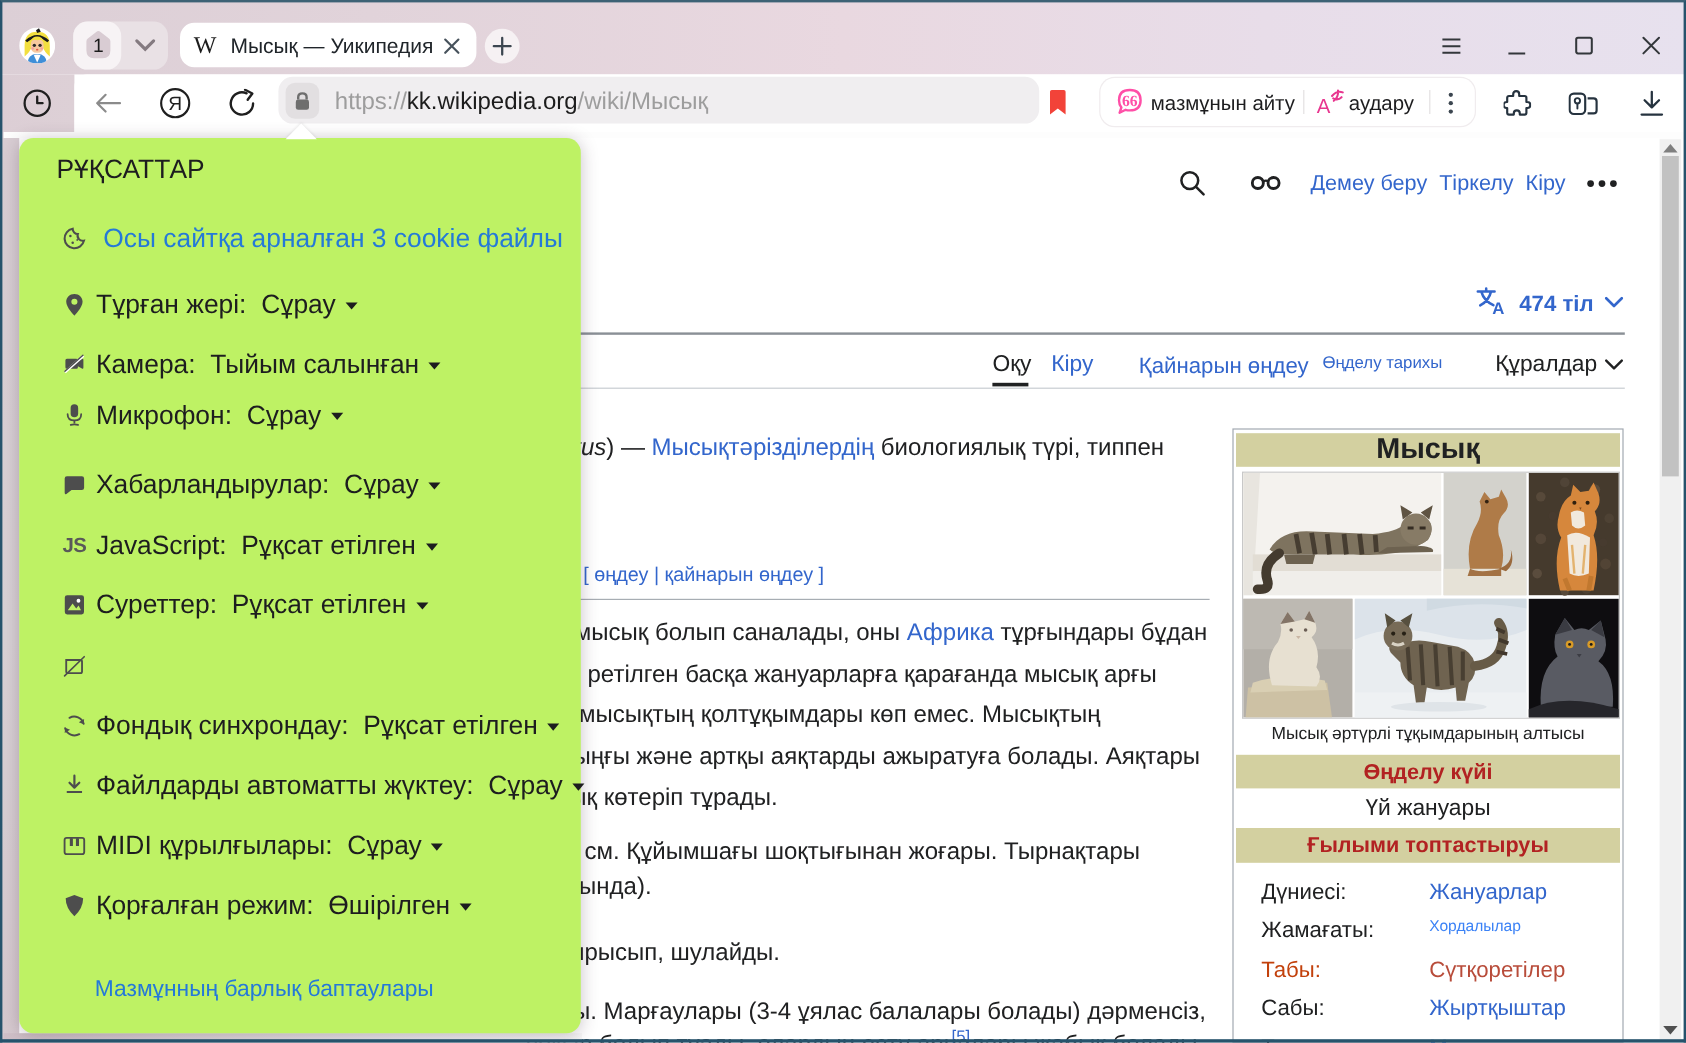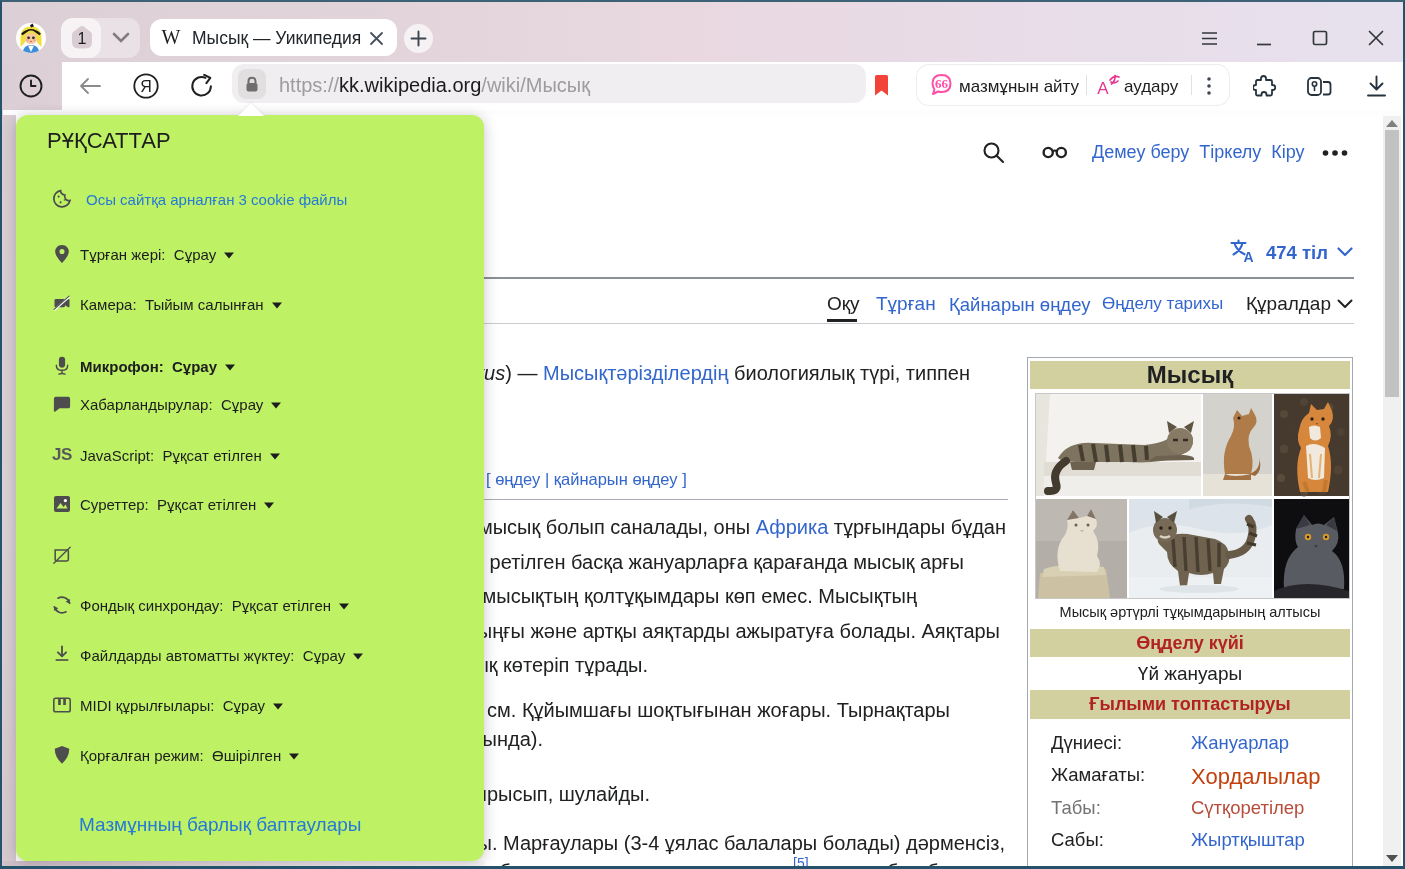--- a/index.html
+++ b/index.html
@@ -25,21 +25,21 @@
   #sb-thumb { position:absolute; left:2px; top:14px; width:14px; height:267px; background:#c2c2c2; }
   .sb-arr { position:absolute; left:3px; width:0; height:0; border-left:6px solid transparent; border-right:6px solid transparent; }
   
   #panel { position:absolute; left:16px; top:115px; width:468px; height:746px; background:#bef264; border-radius:12px;
     box-shadow:0 2px 14px rgba(60,40,60,0.28); z-index:10; }
   #panel-arrow { position:absolute; left:238px; top:103px; width:0; height:0; z-index:11;
     border-left:13px solid transparent; border-right:13px solid transparent; border-bottom:13px solid #fff;
     filter:drop-shadow(0 -1px 1px rgba(0,0,0,0.08)); }
   .prow { position:absolute; left:0; width:468px; height:30px; }
   .picon { position:absolute; left:36px; top:50%; transform:translateY(-50%); width:20px; height:20px; display:flex; align-items:center; justify-content:center; }
-  .ptext { position:absolute; left:64px; top:50%; transform:translateY(-50%); font-size:15px; color:#1d1d1f; white-space:nowrap; }
+  .ptext { position:absolute; left:64px; top:50%; transform:translateY(-50%); font-size:22px; color:#1d1d1f; white-space:nowrap; }
   .pcar { display:inline-block; width:0; height:0; border-left:5.5px solid transparent; border-right:5.5px solid transparent; border-top:6.5px solid #1d1d1f; margin-left:8px; vertical-align:middle; }
   .plink { color:#2579d8; }
   .bl { font-size:20px; color:#202122; white-space:nowrap; }
   .lk { color:#3366cc; }
 </style>
 </head>
 <body>
 
 <div id="titlebar"></div>
 <div id="leftcol"></div>
@@ -69,23 +69,23 @@
 </svg>
 
 <div class="abs" style="left:1266px;top:242px;font-size:18.5px;color:#36c;font-weight:bold;">474 тіл</div>
 <svg class="abs" style="left:1337px;top:247px;" width="16" height="10" viewBox="0 0 16 10">
   <path d="M1.5 1.5 L8 8 L14.5 1.5" stroke="#36c" stroke-width="2.2" fill="none" stroke-linecap="round" stroke-linejoin="round"></path>
 </svg>
 <div class="abs" style="left:300px;top:277px;width:1054px;height:2px;background:#8a9096;"></div>
 
 <div class="abs" style="left:827px;top:293px;font-size:19px;color:#202122;">Оқу</div>
 <div class="abs" style="left:827px;top:319px;width:30px;height:3px;background:#202122;"></div>
-<div class="abs" style="left:876px;top:293px;font-size:19px;color:#3366cc;">Тұрған</div>
+<div class="abs" style="left:876px;top:293px;font-size:19px;color:#3366cc;">Кіру</div>
 <div class="abs" style="left:949px;top:294px;font-size:18.5px;color:#3366cc;">Қайнарын өңдеу</div>
-<div class="abs" style="left:1102px;top:294px;font-size:17px;color:#3366cc;">Өңделу тарихы</div>
+<div class="abs" style="left:1102px;top:294px;font-size:14px;color:#3366cc;">Өңделу тарихы</div>
 <div class="abs" style="left:1246px;top:293px;font-size:19px;color:#202122;">Құралдар</div>
 <svg class="abs" style="left:1337px;top:299px;" width="16" height="10" viewBox="0 0 16 10">
   <path d="M1.5 1.5 L8 8 L14.5 1.5" stroke="#202122" stroke-width="2" fill="none" stroke-linecap="round" stroke-linejoin="round"></path>
 </svg>
 <div class="abs" style="left:300px;top:323px;width:1054px;height:1px;background:#c8ccd1;"></div>
 
 <div class="abs bl" style="right:435px;top:362px;"><i>tus</i>) — <span class="lk">Мысықтәрізділердің</span> биологиялық түрі, типпен</div>
 <div class="abs" style="left:486px;top:470px;font-size:16.5px;color:#3366cc;white-space:nowrap;">[ өңдеу | қайнарын өңдеу ]</div>
 <div class="abs" style="left:300px;top:499px;width:708px;height:1px;background:#a7adb3;"></div>
 <div class="abs bl" style="right:399px;top:516px;">мысық болып саналады, оны <span class="lk">Африка</span> тұрғындары бұдан</div>
@@ -197,22 +197,22 @@
     <path d="M0 92 Q30 78 75 92 L75 99 L0 99 Z" fill="#26262b"></path>
   </g>
 </svg>
 <div class="abs" style="left:1030px;top:601px;width:320px;height:22px;display:flex;align-items:center;justify-content:center;font-size:14.5px;color:#202122;white-space:nowrap;">Мысық әртүрлі тұқымдарының алтысы</div>
 <div class="abs" style="left:1030px;top:629px;width:320px;height:28px;background:#d3d0a0;display:flex;align-items:center;justify-content:center;font-size:18px;font-weight:bold;color:#b22222;">Өңделу күйі</div>
 <div class="abs" style="left:1030px;top:662px;width:320px;height:24px;display:flex;align-items:center;justify-content:center;font-size:19px;color:#202122;">Үй жануары</div>
 <div class="abs" style="left:1030px;top:690px;width:320px;height:29px;background:#d3d0a0;display:flex;align-items:center;justify-content:center;font-size:18px;font-weight:bold;color:#b22222;">Ғылыми топтастыруы</div>
 <div class="abs" style="left:1051px;top:732px;font-size:18.5px;color:#202122;">Дүниесі:</div>
 <div class="abs" style="left:1191px;top:732px;font-size:18.5px;color:#3366cc;">Жануарлар</div>
 <div class="abs" style="left:1051px;top:764px;font-size:18.5px;color:#202122;">Жамағаты:</div>
-<div class="abs" style="left:1191px;top:764px;font-size:22px;color:#c2410c;">Хордалылар</div>
-<div class="abs" style="left:1051px;top:797px;font-size:18.5px;color:#737373;">Табы:</div>
+<div class="abs" style="left:1191px;top:764px;font-size:13px;color:#3b82f6;">Хордалылар</div>
+<div class="abs" style="left:1051px;top:797px;font-size:18.5px;color:#c2410c;">Табы:</div>
 <div class="abs" style="left:1191px;top:797px;font-size:18.5px;color:#b84c3a;">Сүтқоретілер</div>
 <div class="abs" style="left:1051px;top:829px;font-size:18.5px;color:#202122;">Сабы:</div>
 <div class="abs" style="left:1191px;top:829px;font-size:18.5px;color:#3366cc;">Жыртқыштар</div>
 <div class="abs" style="left:1051px;top:862px;font-size:18.5px;color:#202122;">Тұқымдасы:</div>
 <div class="abs" style="left:1191px;top:862px;font-size:18.5px;color:#3366cc;text-decoration:underline;">Мысықтар</div>
 <div id="scrollbar">
   <div class="sb-arr" style="top:4px;border-bottom:7px solid #7f7f7f;"></div>
   <div id="sb-thumb"></div>
   <div class="sb-arr" style="bottom:4px;border-top:7px solid #505050;"></div>
 </div>
@@ -358,21 +358,21 @@
     <div class="ptext">Тұрған жері:&nbsp; Сұрау<span class="pcar"></span></div>
   </div>
   <div class="prow" style="top:174px;">
     <svg class="picon" width="24" height="24" viewBox="0 0 24 24">
       <path d="M3 7.5 Q3 6 4.5 6 L14 6 Q15.5 6 15.5 7.5 L15.5 8.5 L19.5 6.2 Q21 5.5 21 7.2 L21 14.8 Q21 16.5 19.5 15.8 L15.5 13.5 L15.5 14.5 Q15.5 16 14 16 L4.5 16 Q3 16 3 14.5 Z" fill="#4d4d4d"></path>
       <path d="M2.5 19.5 L21 3" stroke="#fff" stroke-width="2.6"></path>
       <path d="M2.5 18.5 L20.5 2.5" stroke="#4d4d4d" stroke-width="1.4" stroke-linecap="round"></path>
     </svg>
     <div class="ptext">Камера:&nbsp; Тыйым салынған<span class="pcar"></span></div>
   </div>
-  <div class="prow" style="top:236px;font-weight:bold;">
+  <div class="prow" style="top:216px;">
     <svg class="picon" width="16" height="23" viewBox="0 0 16 23">
       <rect x="4.4" y="1" width="7.2" height="12.5" rx="3.6" fill="#4d4d4d"></rect>
       <path d="M1.5 10.5 Q1.5 16.5 8 16.5 Q14.5 16.5 14.5 10.5" stroke="#4d4d4d" stroke-width="1.7" fill="none" stroke-linecap="round"></path>
       <path d="M8 16.5 L8 19.5" stroke="#4d4d4d" stroke-width="1.7"></path>
       <path d="M4.5 20.8 Q8 19.6 11.5 20.8" stroke="#4d4d4d" stroke-width="1.7" fill="none" stroke-linecap="round"></path>
     </svg>
     <div class="ptext">Микрофон:&nbsp; Сұрау<span class="pcar"></span></div>
   </div>
   <div class="prow" style="top:274px;">
     <svg class="picon" width="21" height="20" viewBox="0 0 21 20">

